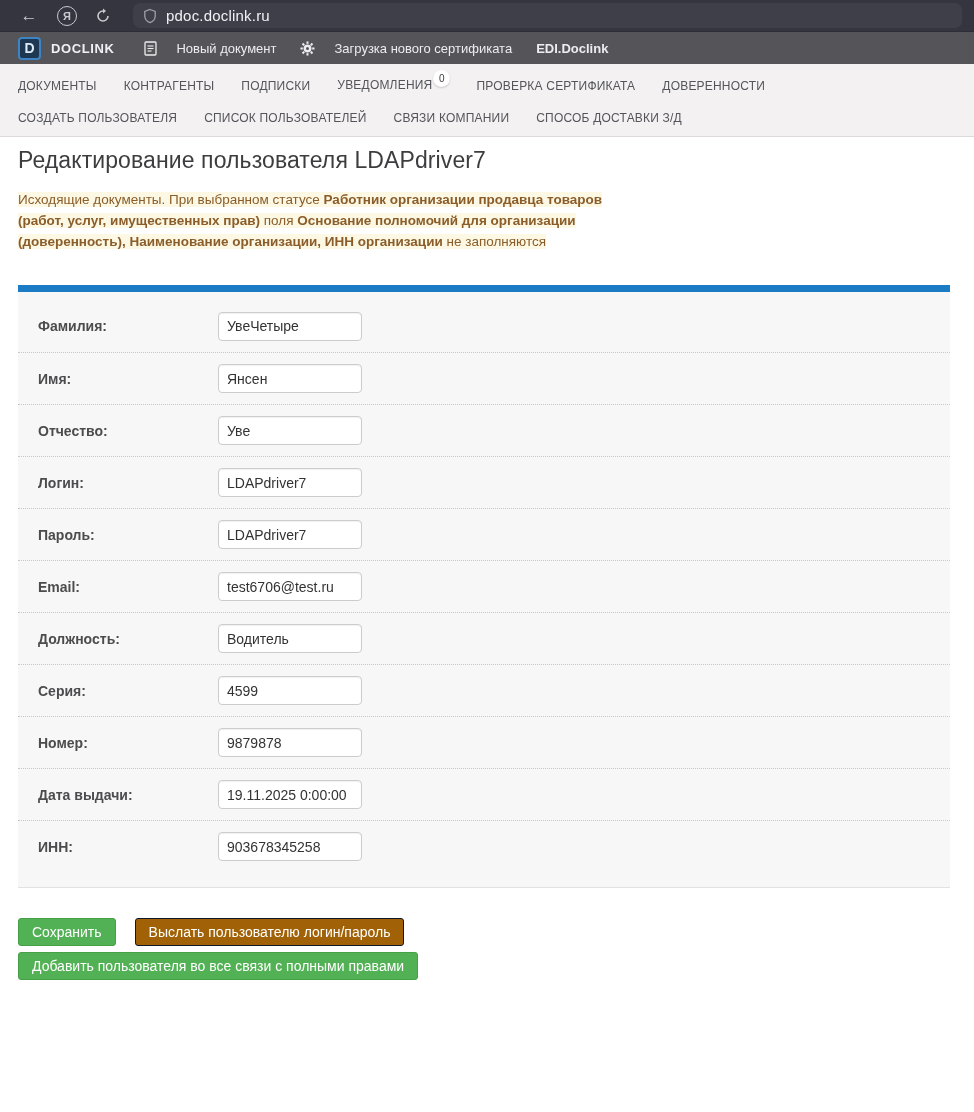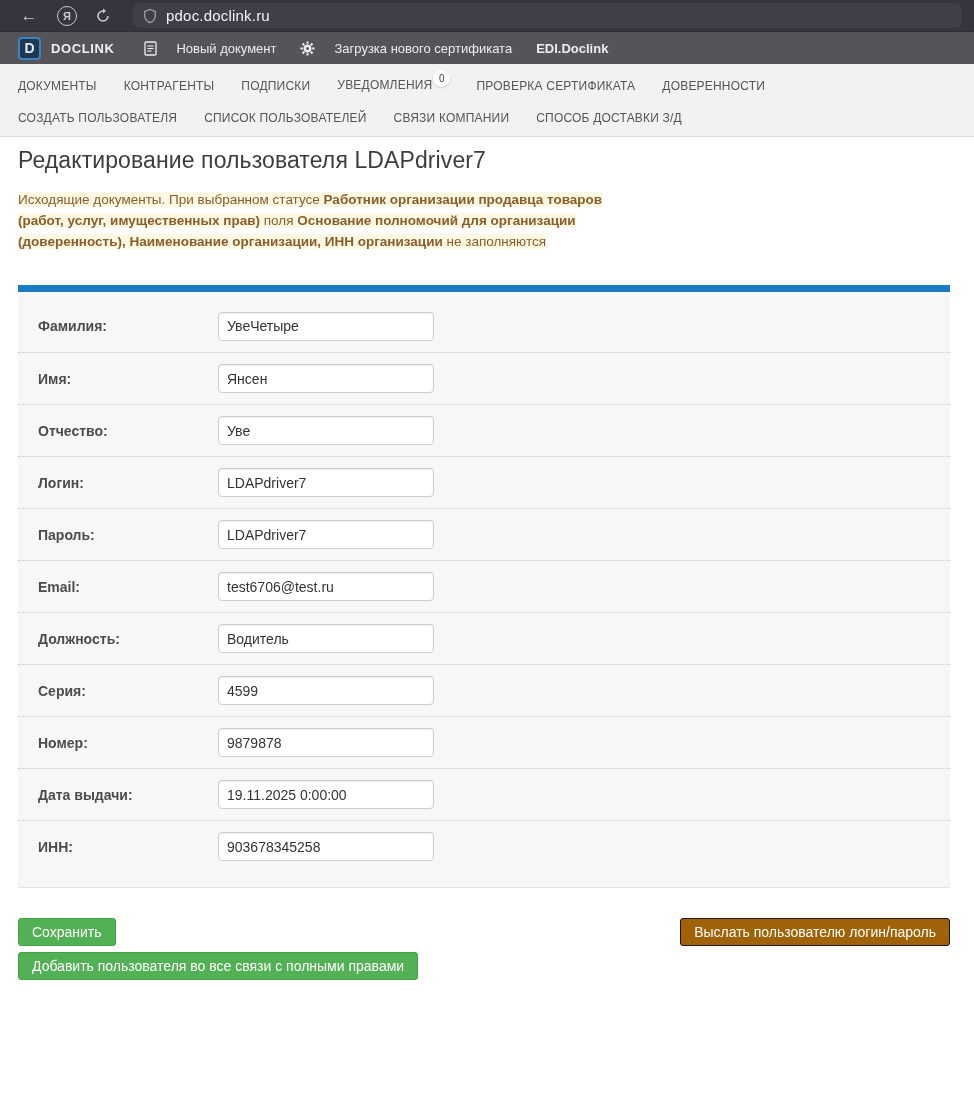--- a/index.html
+++ b/index.html
@@ -42,27 +42,27 @@
   .warning span { background:#fcf8e3; }
   .warning .b { font-weight:bold; }
 
   
   .form-panel { margin-top:33px; width:932px; }
   .form-accent { height:7px; background:#1b7cc5; }
   .form-body { background:#f7f7f7; border-bottom:1px solid #e2e2e2; padding:8px 0 15px 0; }
   .form-row { height:52px; display:flex; align-items:center; padding:0 20px; }
   .form-row + .form-row { border-top:1px dotted #c9c9c9; }
   .form-label { flex:0 0 180px; font-size:14px; font-weight:bold; color:#4c4c4e; }
-  .form-input { width:216px; height:29px; border:1px solid #ccc; border-radius:4px; padding:4px 8px;
+  .form-input { width:144px; height:29px; border:1px solid #ccc; border-radius:4px; padding:4px 8px;
     font-family:"Liberation Sans","DejaVu Sans",sans-serif; font-size:14px; color:#333; background:#fff;
     box-shadow:inset 0 1px 1px rgba(0,0,0,.06); }
 
   
   .btn-area { margin-top:30px; }
-  .btn-row { display:flex; gap:19px;justify-content:space-between; }
+  .btn-row { display:flex; gap:19px; }
   .btn-row + .btn-row { margin-top:6px; }
   .btn { font-family:"Liberation Sans","DejaVu Sans",sans-serif; font-size:14px; color:#fff; border-radius:3px;
     padding:5px 13px; cursor:pointer; white-space:nowrap; }
   .btn-green { background:#53b155; border:1px solid #46a048; }
   .btn-blue  { background:#a16207; border:1px solid #0f172a; }
 
   svg { display:block; }
 </style>
 </head>
 <body>

